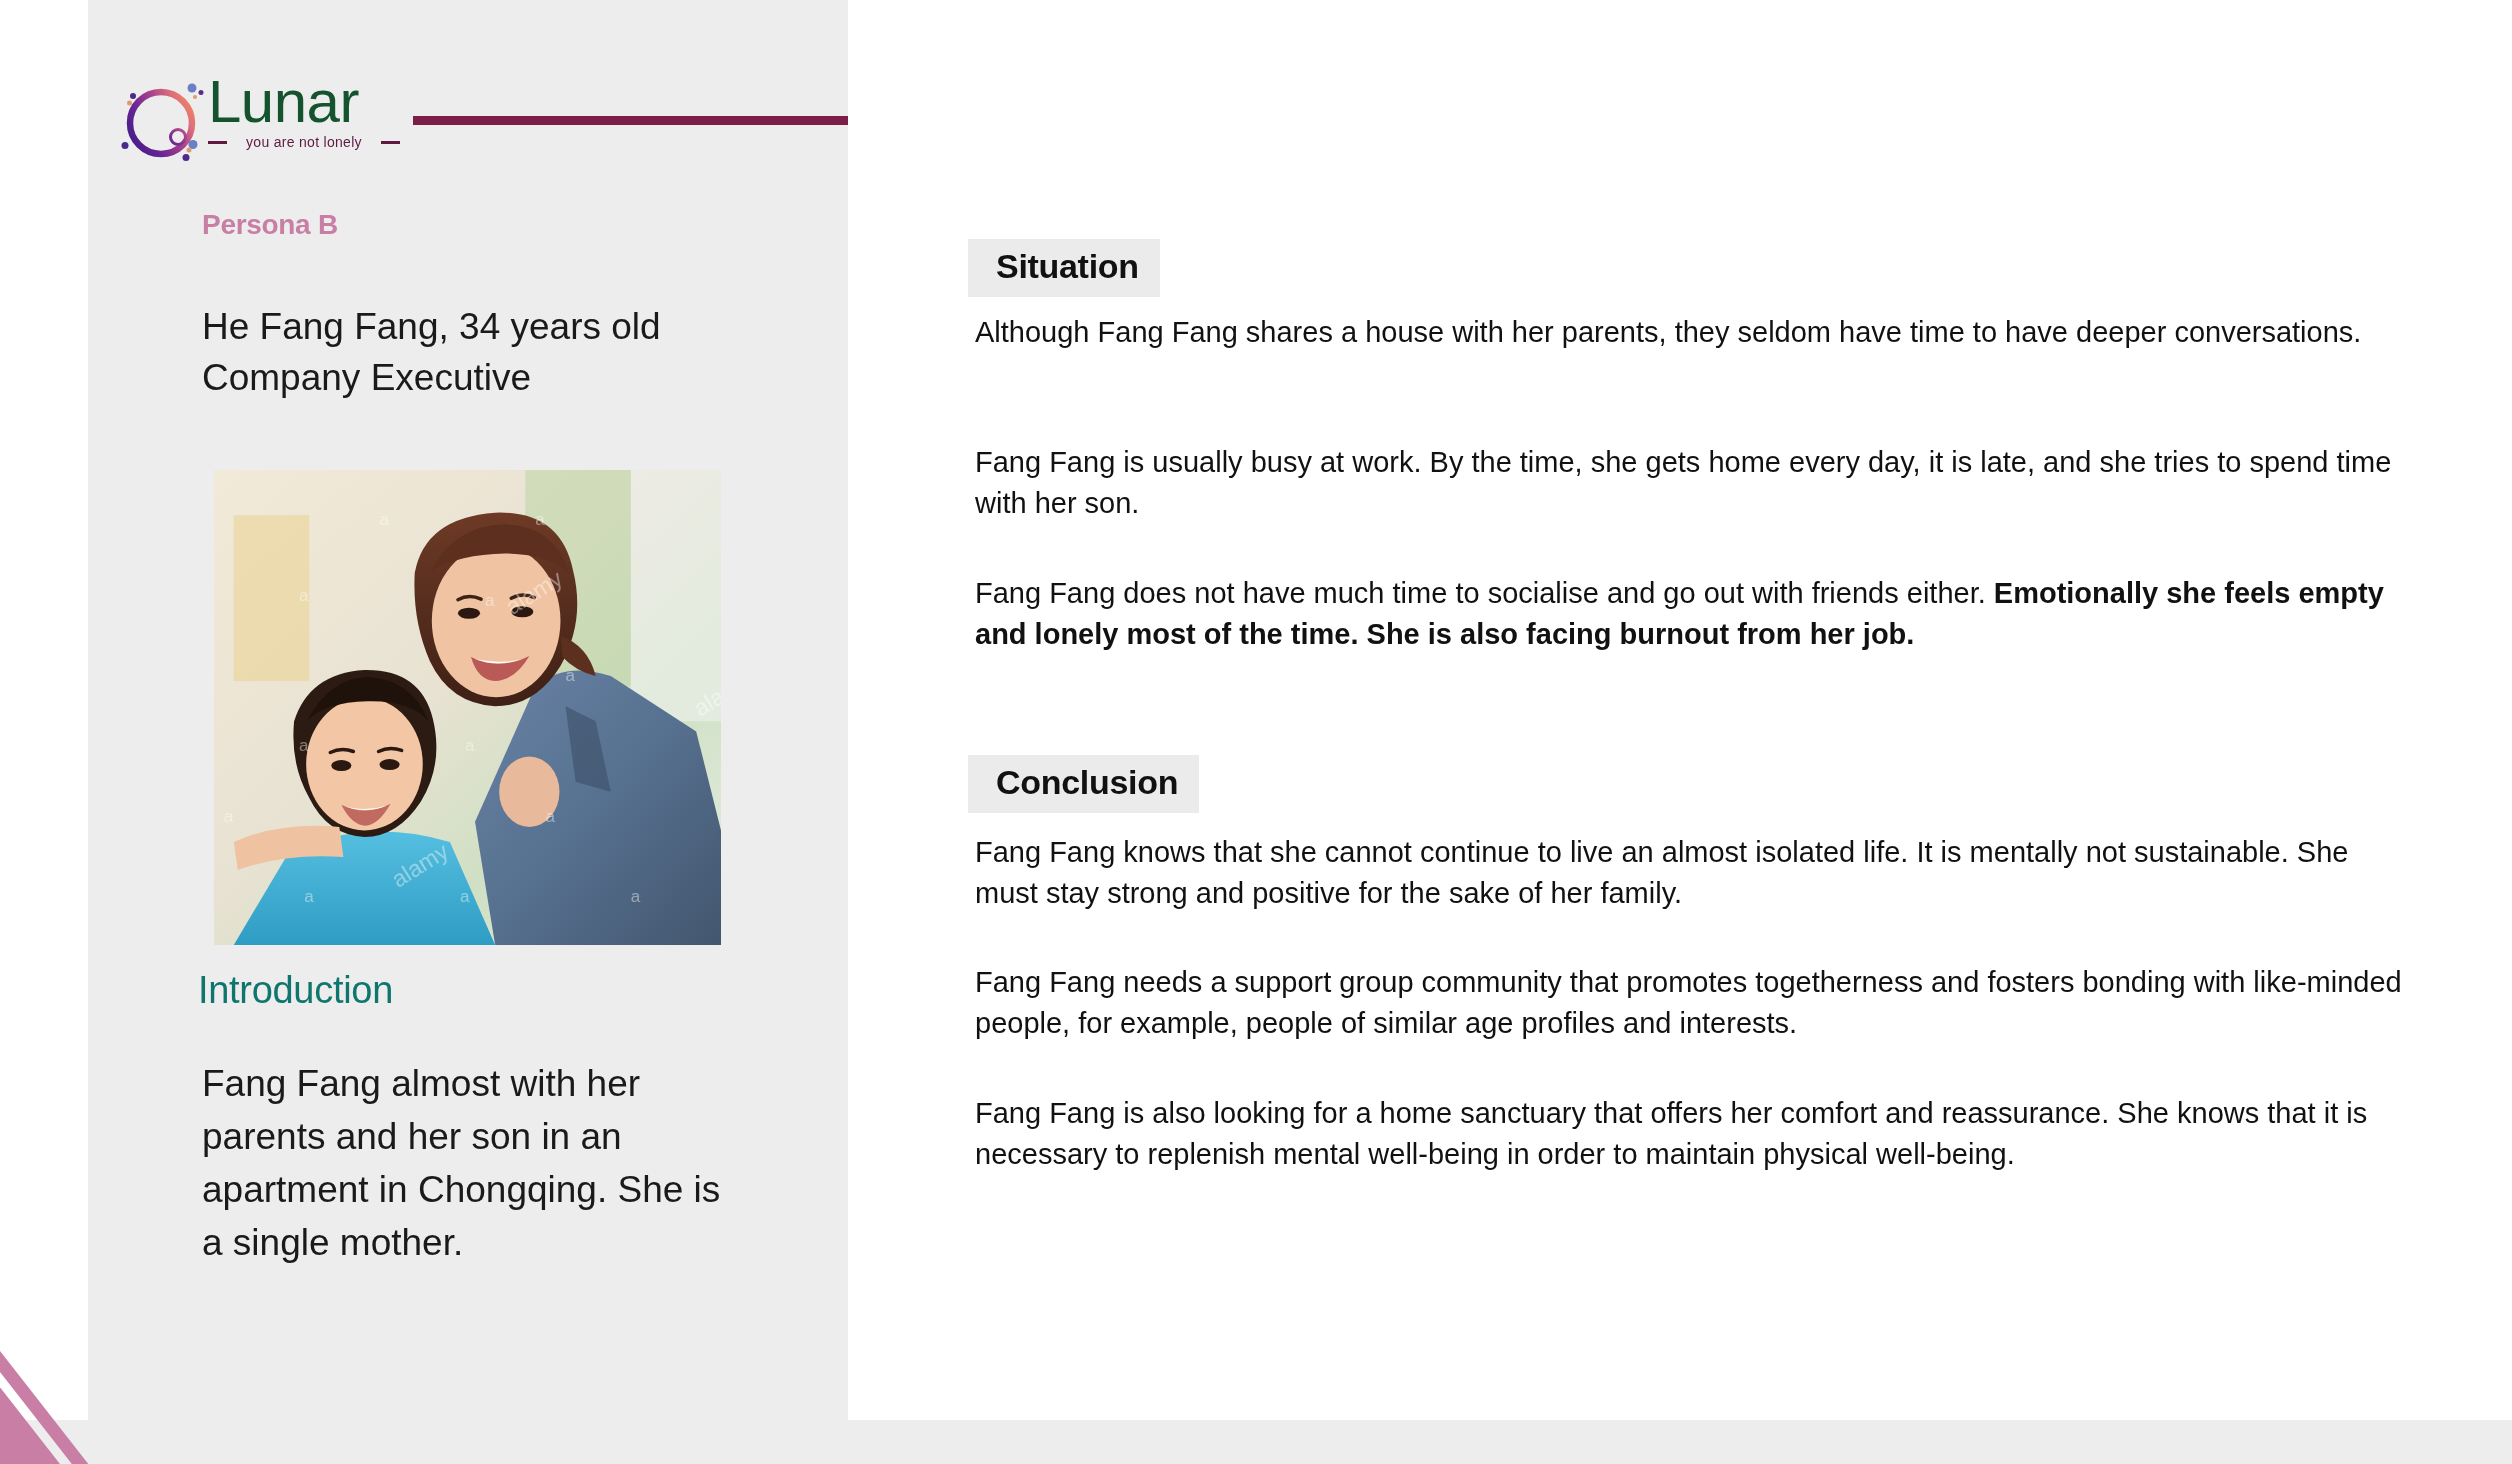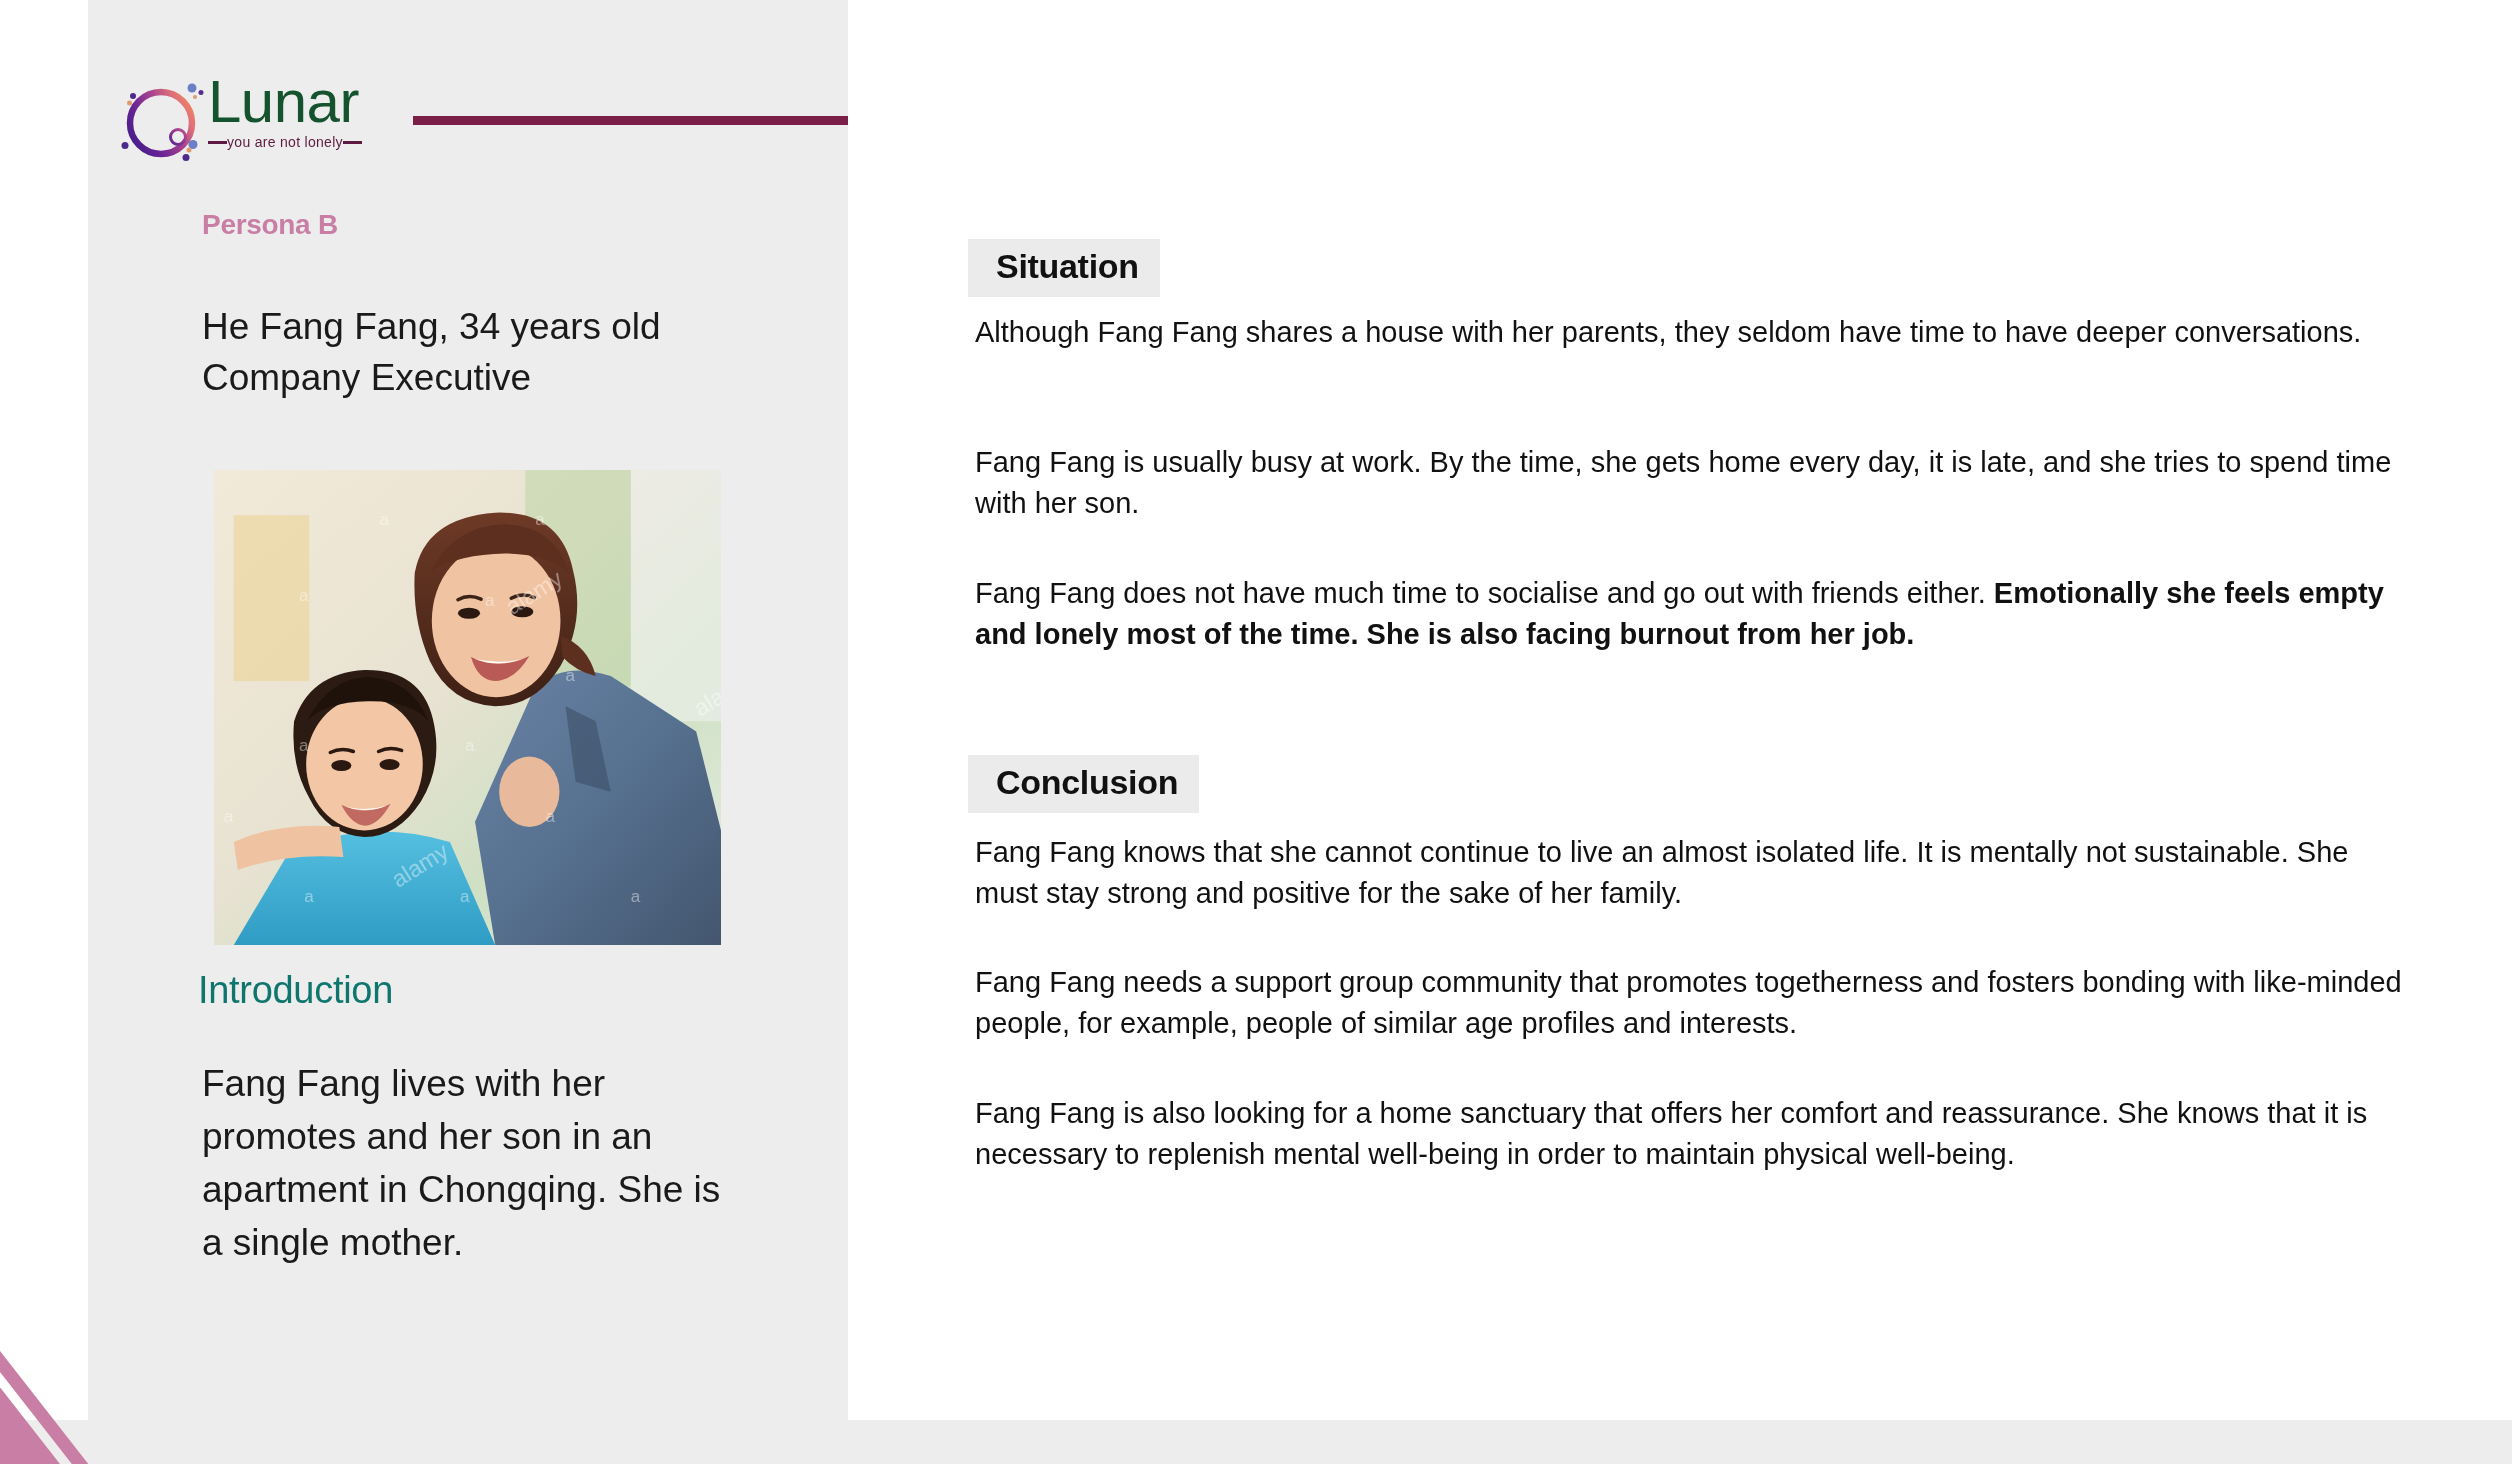--- a/index.html
+++ b/index.html
@@ -94,21 +94,21 @@
     font-size: 60px;
     line-height: 1.0;
     color: #14532d;
     font-weight: 400;
     letter-spacing: -0.5px;
     white-space: nowrap;
   }
   .logo-tagline-row {
     display: flex;
     align-items: center;
-    gap: 0;
+    gap: 19px;
     margin-top: 2px;
   }
   .tag-dash {
     display: block;
     width: 19px;
     height: 3px;
     background: #5E1A42;
     flex: none;
   }
   .logo-tagline {
@@ -370,21 +370,21 @@
       </g>
       <g fill="#ffffff" opacity="0.40" font-family="'Liberation Sans', sans-serif" font-size="46" transform="rotate(-32 0 0)">
         <text x="350" y="560">alamy</text>
         <text x="-130" y="900">alamy</text>
         <text x="560" y="930">alamy</text>
       </g>
     </svg>
   </div>
 
   <div class="intro-label">Introduction</div>
-  <div class="intro-text">Fang Fang lives with her promotes and her son in an apartment in Chongqing. She is a single mother.</div>
+  <div class="intro-text">Fang Fang almost with her parents and her son in an apartment in Chongqing. She is a single mother.</div>
 
   <div class="main">
 
     <div class="section-heading sec-situation">Situation</div>
 
     <div class="body-para p-sit-1">
       <span>Although Fang Fang shares a house with her parents, they seldom have time to have deeper conversations.</span>
     </div>
     <div class="body-para p-sit-2">
       <span>Fang Fang is usually busy at work. By the time, she gets home every day, it is late, and she tries to spend time with her son.</span>

